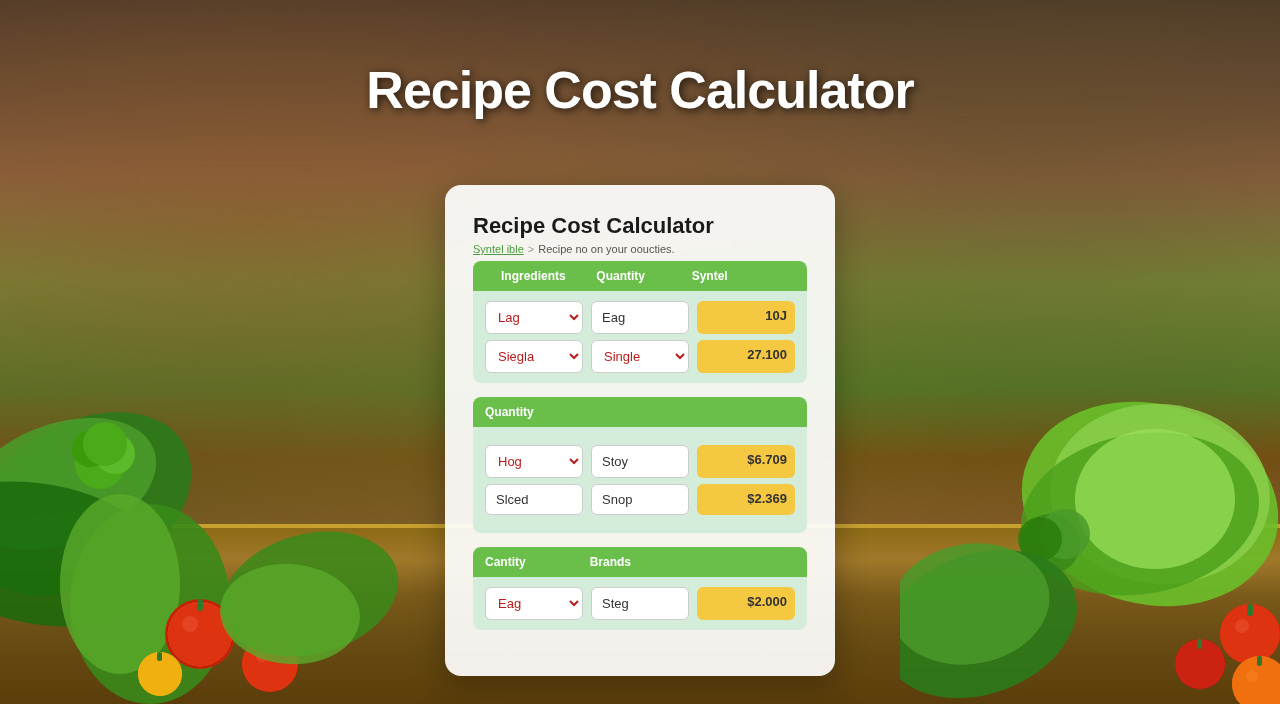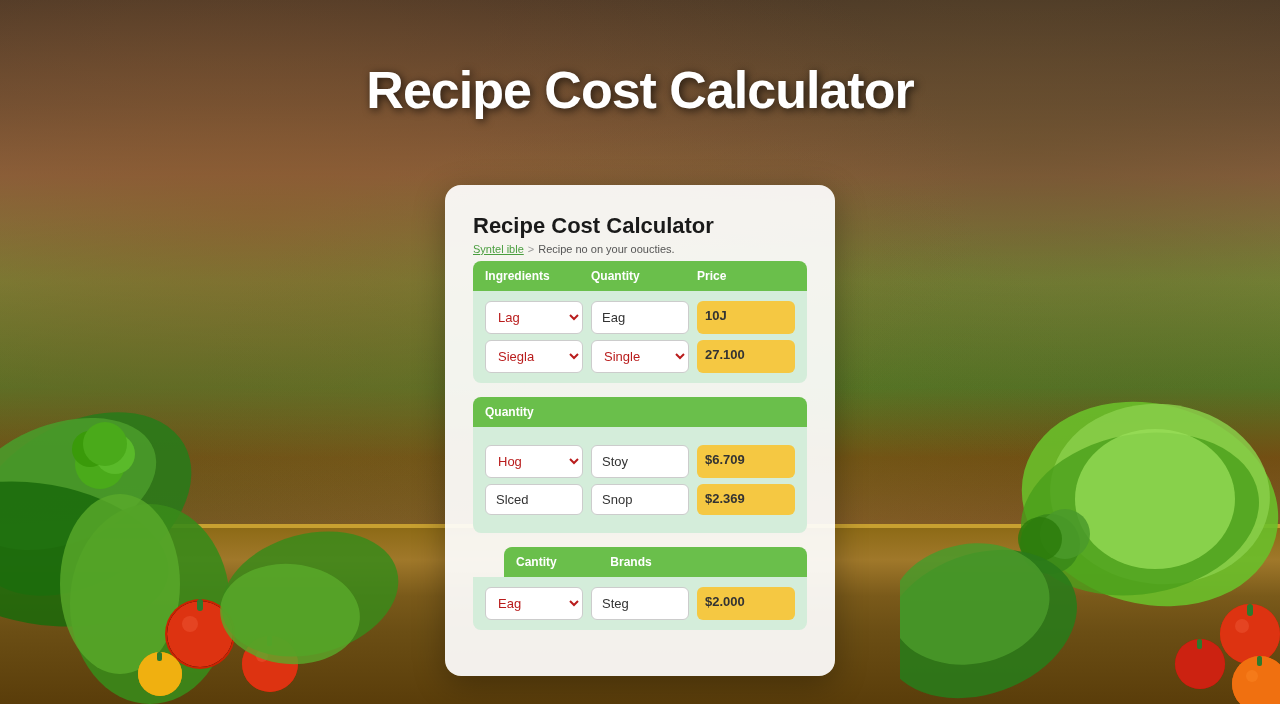--- a/index.html
+++ b/index.html
@@ -101,21 +101,21 @@
     }
 
     .breadcrumb-current {
       color: #555;
     }
 
     
     .section-header {
       background: #6abf4b;
       border-radius: 8px 8px 0 0;
-      padding: 8px 12px;
+      padding: 8px 28px;
       display: grid;
       grid-template-columns: 1fr 1fr 1fr;
       gap: 8px;
       margin-bottom: 0;
     }
 
     .section-header-label {
       font-size: 12px;
       font-weight: 700;
       color: white;
@@ -163,21 +163,21 @@
       cursor: pointer;
     }
 
     .price-badge {
       background: #f5c842;
       border-radius: 6px;
       padding: 7px 8px;
       font-size: 13px;
       font-weight: 700;
       color: #333;
-      text-align: left;
+      text-align: right;
       width: 100%;
     }
 
     
     .section2-header {
       background: #6abf4b;
       border-radius: 8px 8px 0 0;
       padding: 8px 12px;
       display: grid;
       grid-template-columns: 1fr 1fr 1fr;
@@ -194,21 +194,20 @@
 
     
     .section3-header {
       background: #6abf4b;
       border-radius: 8px 8px 0 0;
       padding: 8px 12px;
       display: grid;
       grid-template-columns: 1fr 1fr 1fr;
       gap: 4px;
       margin-bottom: 0;
-      margin-left: 31px;
     }
 
     .section3-body {
       background: #d4edda;
       border-radius: 0 0 8px 8px;
       padding: 10px 12px;
     }
 
     
     .veg-left {
@@ -336,21 +335,21 @@
     <div class="breadcrumb">
       <span class="breadcrumb-link">Syntel ible</span>
       <span class="breadcrumb-sep">&gt;</span>
       <span class="breadcrumb-current">Recipe no on your ooucties.</span>
     </div>
   </div>
 
   <div class="section-header">
     <span class="section-header-label">Ingredients</span>
     <span class="section-header-label">Quantity</span>
-    <span class="section-header-label">Price</span>
+    <span class="section-header-label">Syntel</span>
   </div>
   <div class="section-body">
     <div class="form-row">
       <select class="select-field">
         <option>Lag</option>
       </select>
       <input class="input-field" type="text" value="Eag" style="">
       <div class="price-badge">10J</div>
     </div>
     <div class="form-row">

